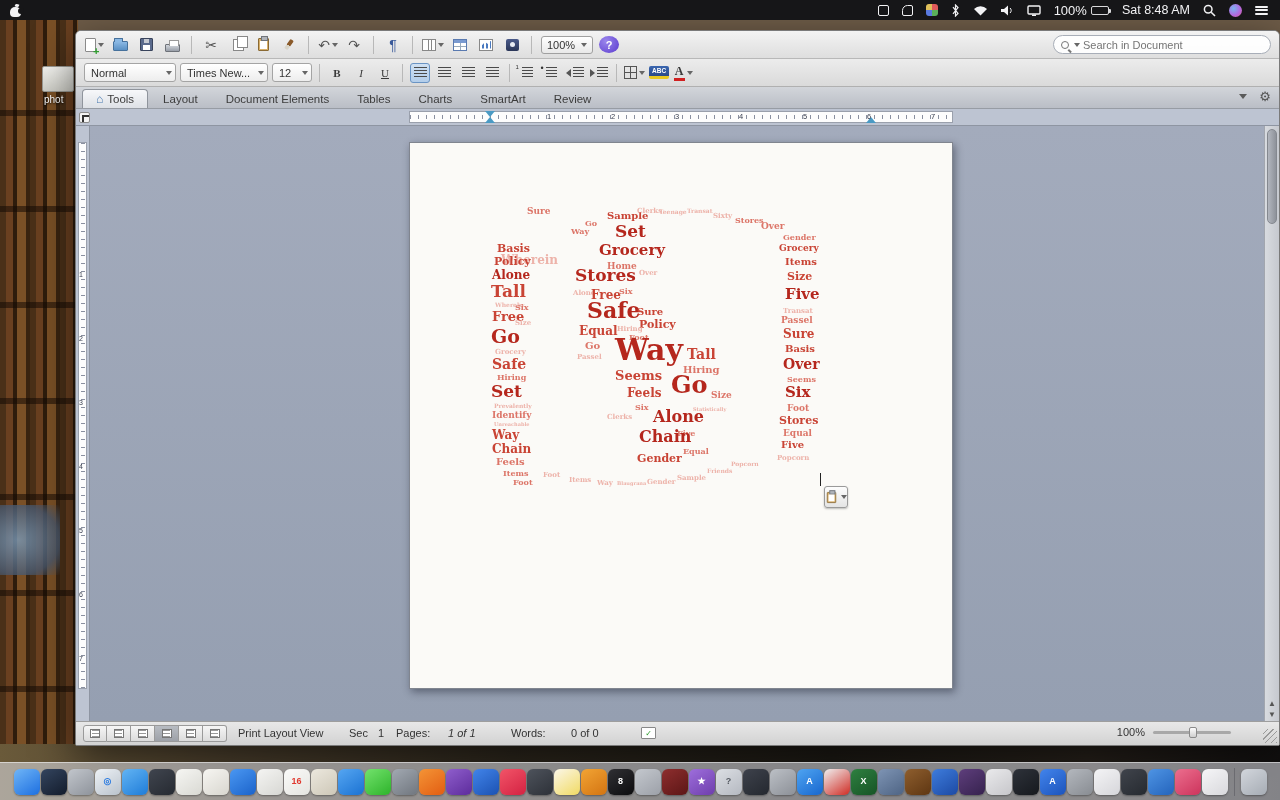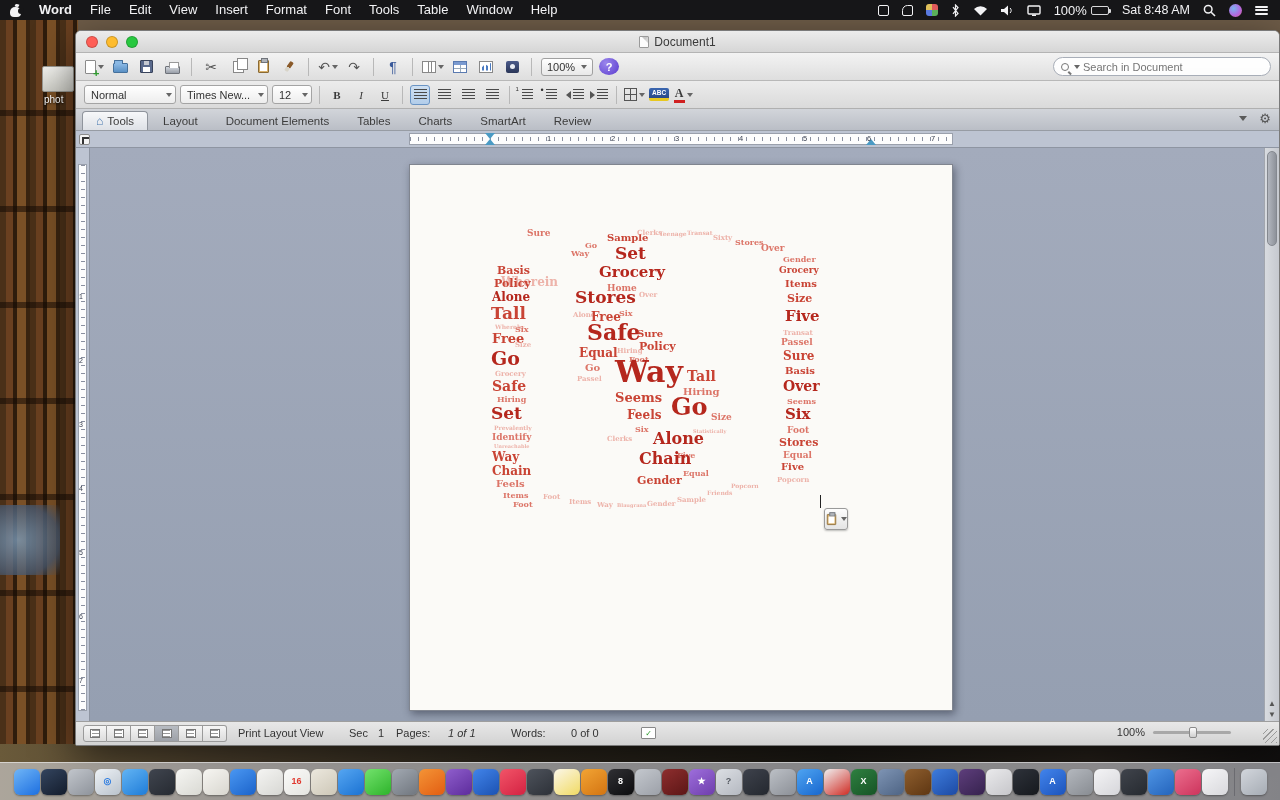--- a/index.html
+++ b/index.html
@@ -192,33 +192,20 @@
   <div id="desktop-label">phot</div>
 
   <div id="menubar">
     <span class="apple-wrap">
       <span class="apple-shape">
           <i class="body"></i>
           <i class="bite"></i>
           <i class="leaf"></i>
         </span>
     </span>
-    <span id="menu-items">
-        <span class="menu-item app-name">Word</span>
-        <span class="menu-item">File</span>
-        <span class="menu-item">Edit</span>
-        <span class="menu-item">View</span>
-        <span class="menu-item">Insert</span>
-        <span class="menu-item">Format</span>
-        <span class="menu-item">Font</span>
-        <span class="menu-item">Tools</span>
-        <span class="menu-item">Table</span>
-        <span class="menu-item">Window</span>
-        <span class="menu-item">Help</span>
-      </span>
     <div id="menu-status">
       <span class="mstat">
           <span class="mbox"></span>
         </span>
       <span class="mstat">
           <span class="mbox alt"></span>
         </span>
       <span class="mstat">
           <span class="spin-icon"></span>
         </span>
@@ -263,31 +250,20 @@
             <i></i>
             <i></i>
             <i></i>
           </span>
         </span>
     </div>
   </div>
 
   <div id="window">
 
-    <div id="titlebar">
-      <div class="traffic">
-        <span class="tl red"></span>
-        <span class="tl yellow"></span>
-        <span class="tl green"></span>
-      </div>
-      <div class="title-wrap">
-        <span class="doc-icon"></span>
-        <span>Document1</span>
-      </div>
-    </div>
 
     <div id="toolbar">
       <span class="tbtn">
           <span class="icon-new"></span>
           <span class="mini-arrow"></span>
         </span>
       <span class="tbtn">
           <span class="icon-folder"></span>
         </span>
       <span class="tbtn">

